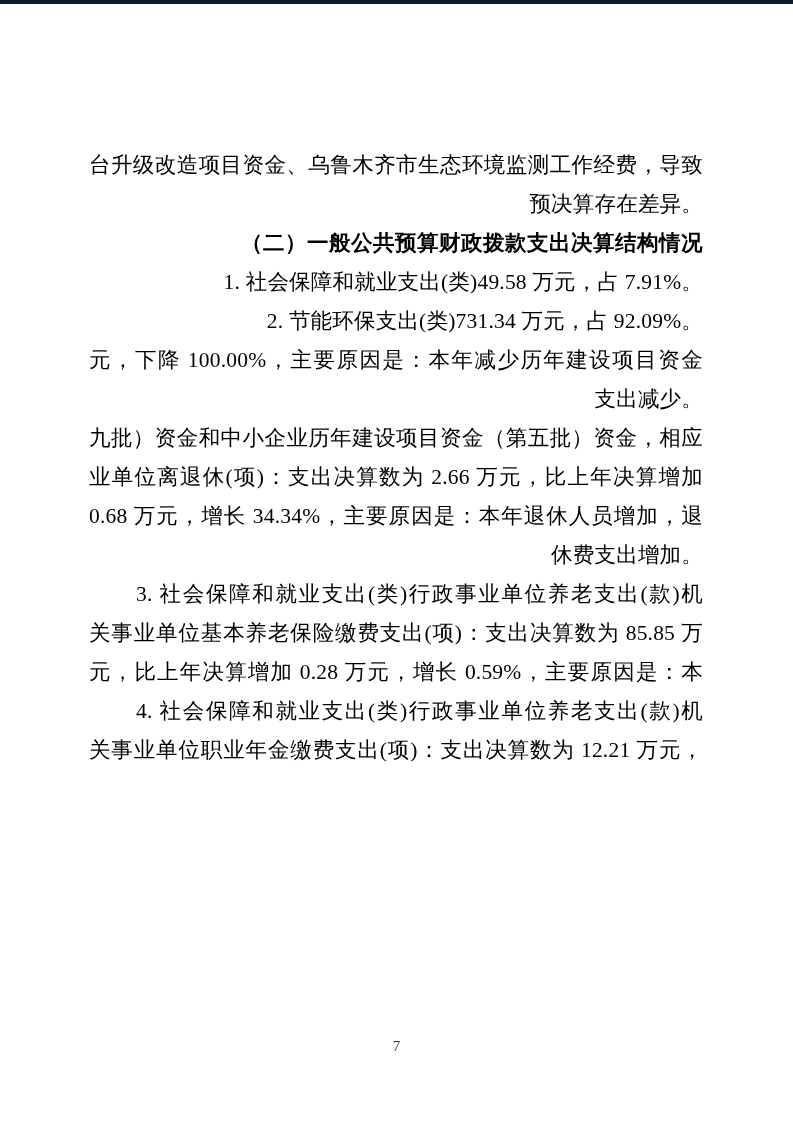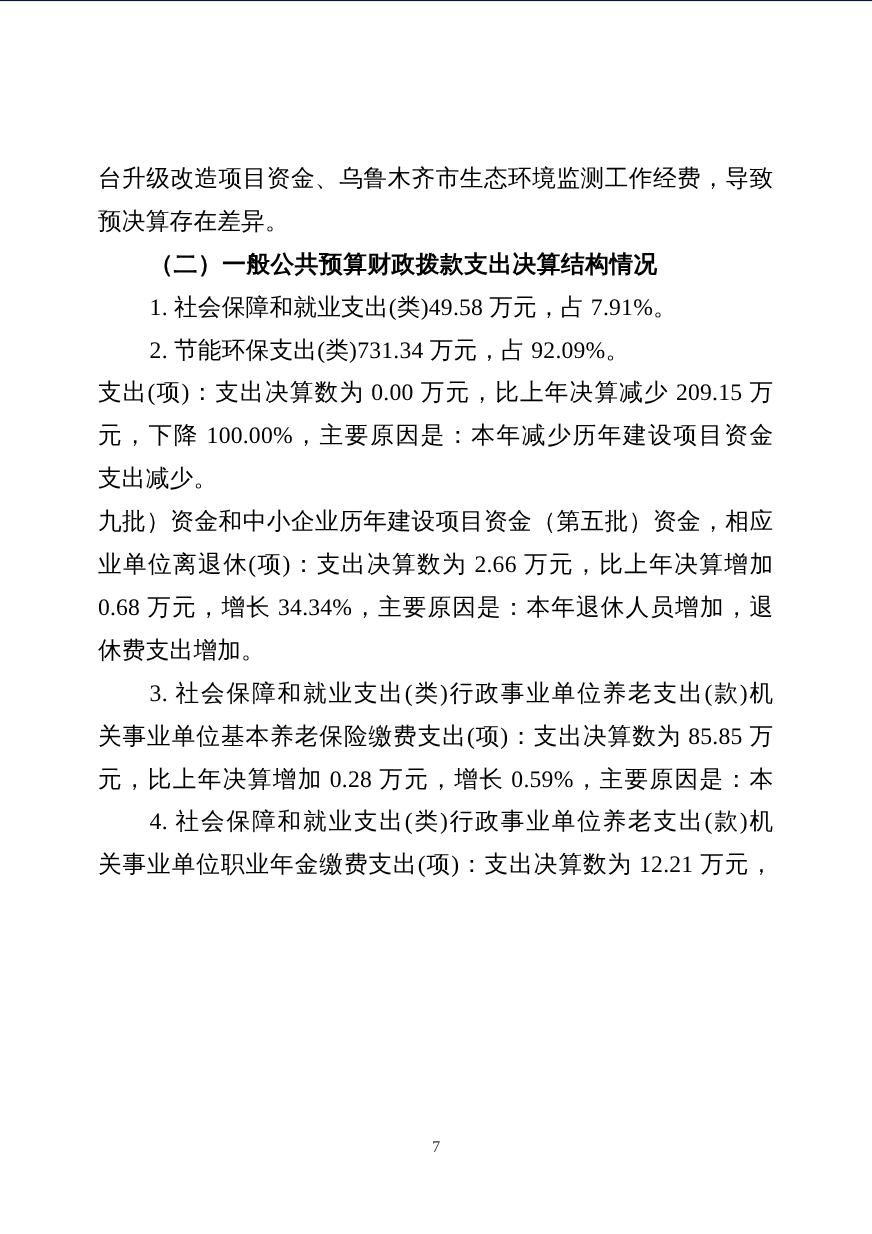--- a/index.html
+++ b/index.html
@@ -8,34 +8,34 @@
     background: #ffffff;
   }
   .page {
     position: relative;
     width: 793px;
     height: 1122px;
     background: #ffffff;
     color: #000000;
     font-family: "Liberation Serif", "DejaVu Serif", serif;
     overflow: hidden;
-    border-top: 1px solid #0f172a;
+    border-top: 4px solid #0f172a;
     box-sizing: border-box;
   }
   .content {
     position: absolute;
     left: 89px;
     top: 142px;
     width: 614px;
   }
   .line {
     font-size: 21.5px;
     line-height: 39px;
     height: 39px;
-    text-align: left;
+    text-align: right;
     overflow: hidden;
     letter-spacing: 0.2px;
   }
   .line.heading {
     font-weight: 700;
     letter-spacing: 0.5px;
   }
   .line.indent {
     text-indent: 47px;
   }
@@ -58,21 +58,20 @@
 </head>
 <body>
 
 <div class="page">
   <div class="content">
       <div class="line fill">台升级改造项目资金、乌鲁木齐市生态环境监测工作经费，导致</div>
       <div class="line">预决算存在差异。</div>
       <div class="line heading indent">（二）一般公共预算财政拨款支出决算结构情况</div>
       <div class="line indent">1. 社会保障和就业支出(类)49.58 万元，占 7.91%。</div>
       <div class="line indent">2. 节能环保支出(类)731.34 万元，占 92.09%。</div>
-      <div class="line fill">支出(项)：支出决算数为 0.00 万元，比上年决算减少 209.15 万</div>
       <div class="line fill">元，下降 100.00%，主要原因是：本年减少历年建设项目资金（第</div>
       <div class="line">支出减少。</div>
       <div class="line fill">九批）资金和中小企业历年建设项目资金（第五批）资金，相应</div>
       <div class="line fill">业单位离退休(项)：支出决算数为 2.66 万元，比上年决算增加</div>
       <div class="line fill">0.68 万元，增长 34.34%，主要原因是：本年退休人员增加，退</div>
       <div class="line">休费支出增加。</div>
       <div class="line indent fill">3. 社会保障和就业支出(类)行政事业单位养老支出(款)机</div>
       <div class="line fill">关事业单位基本养老保险缴费支出(项)：支出决算数为 85.85 万</div>
       <div class="line fill">元，比上年决算增加 0.28 万元，增长 0.59%，主要原因是：本</div>
       <div class="line indent fill">4. 社会保障和就业支出(类)行政事业单位养老支出(款)机</div>

